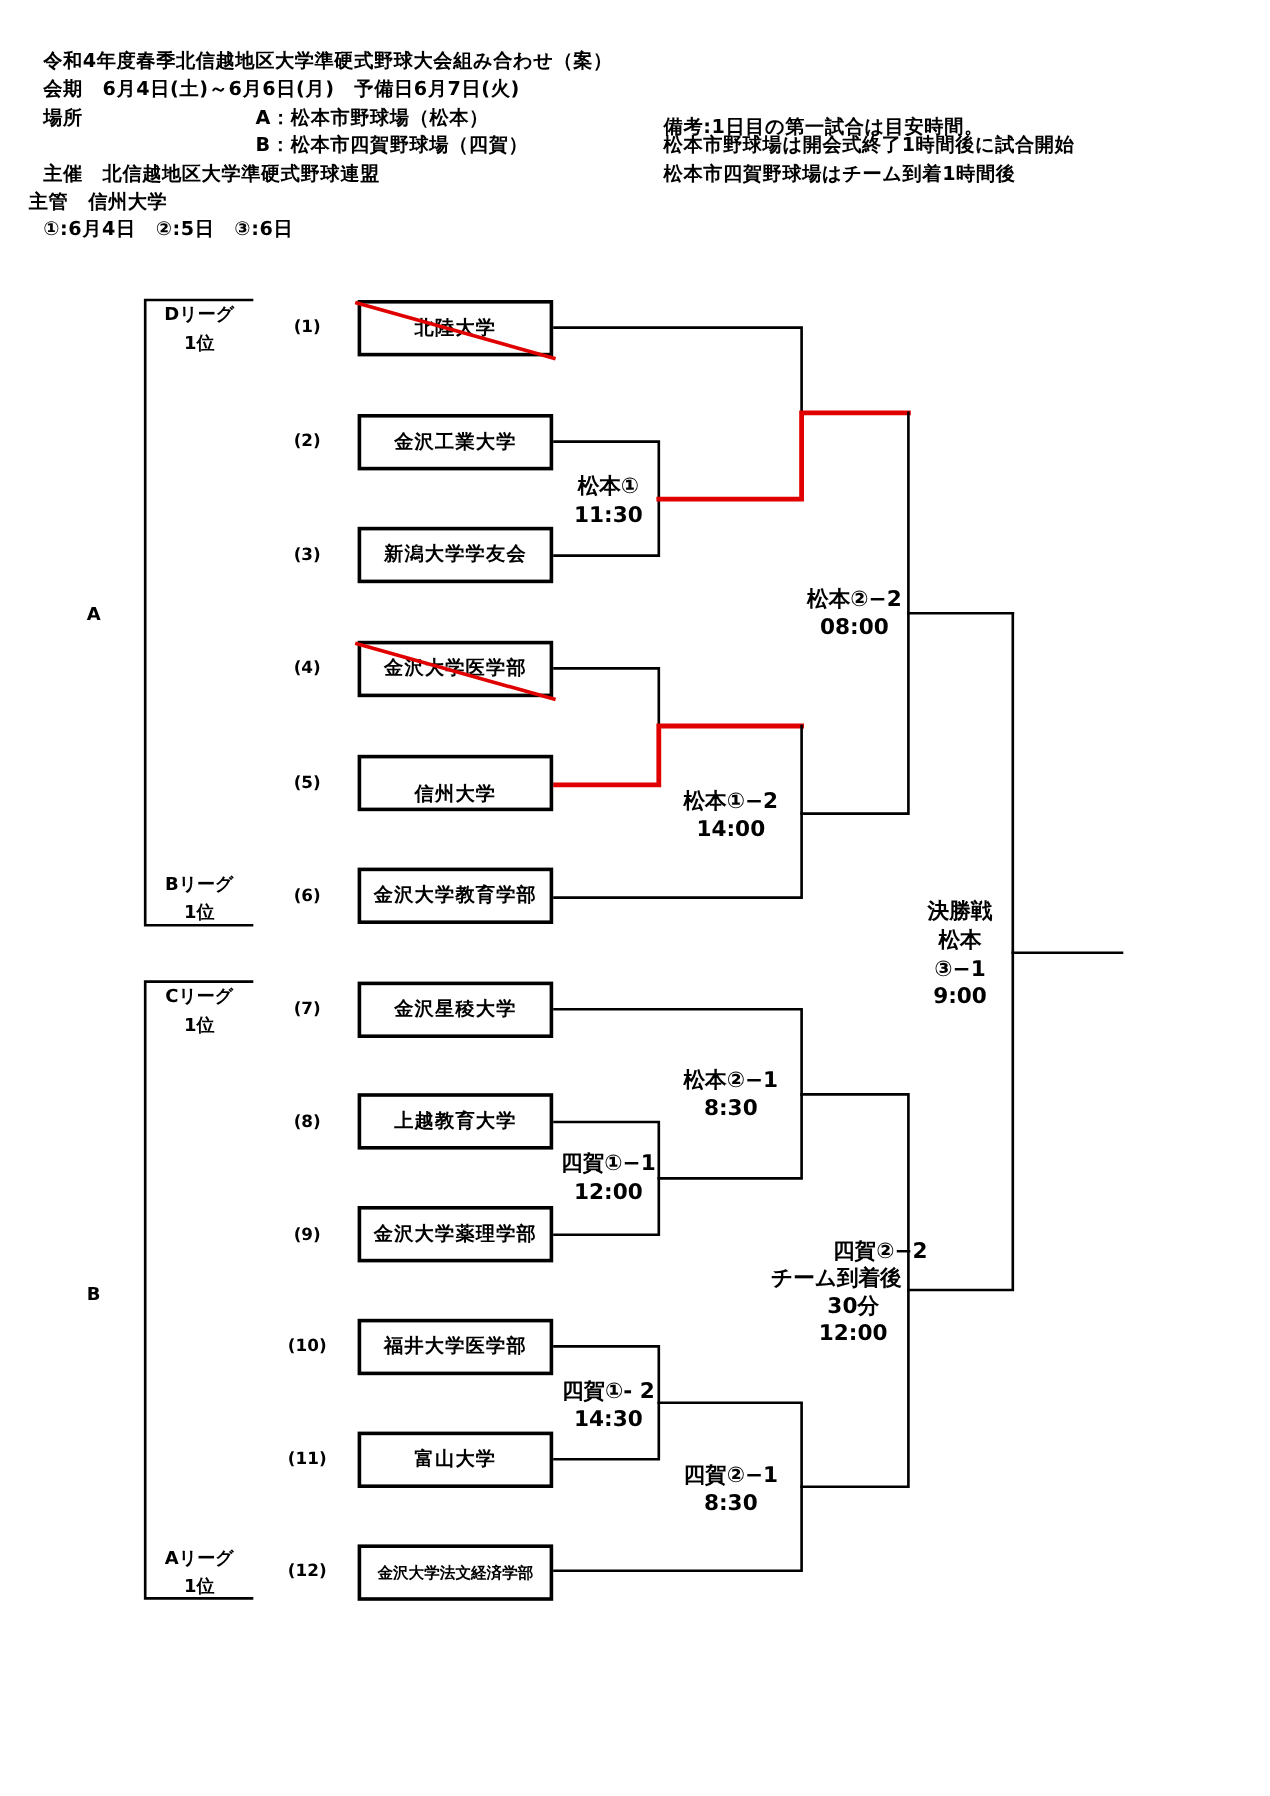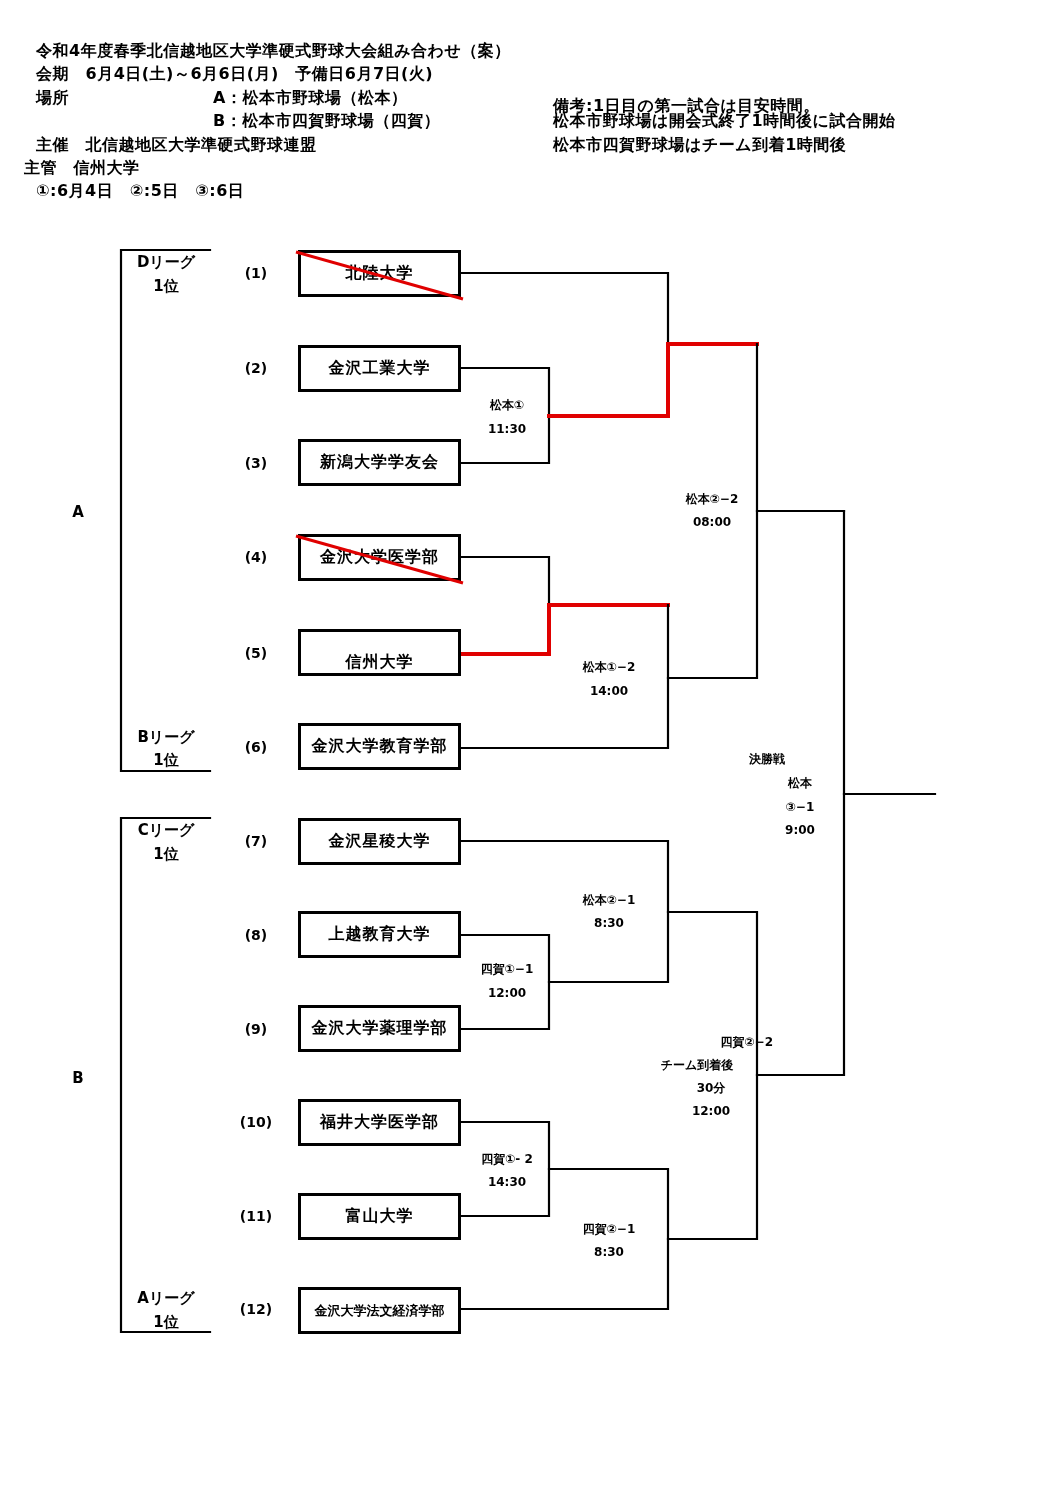--- a/index.html
+++ b/index.html
@@ -23,21 +23,21 @@
   }
   .team-box.small { font-size: 13px; letter-spacing: 0; }
   .team-box .strike { position: absolute; left: -8px; top: -4px; width: 172px; height: 52px; display: none; overflow: visible; }
   .team-box.withdrawn .strike { display: block; }
   .team-box .strike line { stroke: var(--win-color); stroke-width: 3; }
   .team-name { position: relative; z-index: 1; }
   .team-box .strike { z-index: 2; }
   .seed { position: absolute; left: 236px; width: 40px; text-align: center; font-size: 14px; font-weight: bold; line-height: 20px; }
   .league { position: absolute; left: 126px; width: 80px; text-align: center; font-size: 15px; font-weight: bold; line-height: 23px; }
   .block-label { position: absolute; left: 68px; width: 20px; text-align: center; font-size: 15px; font-weight: bold; line-height: 20px; }
-  .mlabel { position: absolute; width: 120px; text-align: center; font-size: 12px; font-weight: bold; line-height: 23px; }
+  .mlabel { position: absolute; width: 120px; text-align: center; font-size: 18px; font-weight: bold; line-height: 23px; }
 </style>
 </head>
 <body style="--line-color: #000000; --win-color: #e00000;">
 
 <div class="abs hdr" style="left:36px; top:41px;">令和4年度春季北信越地区大学準硬式野球大会組み合わせ（案）</div>
 <div class="abs hdr" style="left:36px; top:64px;">会期　6月4日(土)～6月6日(月)　予備日6月7日(火)</div>
 <div class="abs hdr" style="left:36px; top:88px;">場所</div>
 <div class="abs hdr" style="left:213px; top:88px;">A：松本市野球場（松本）</div>
 <div class="abs hdr" style="left:213px; top:111px;">B：松本市四賀野球場（四賀）</div>
 <div class="abs hdr" style="left:36px; top:135px;">主催　北信越地区大学準硬式野球連盟</div>
@@ -168,16 +168,16 @@
 <div class="mlabel" style="left:447px; top:1171px;">14:30</div>
 
 <div class="mlabel" style="left:549px; top:1218px;">四賀②−1</div>
 <div class="mlabel" style="left:549px; top:1241px;">8:30</div>
 
 <div class="mlabel" style="left:653px; top:1031px;text-align:right;">四賀②−2</div>
 <div class="mlabel" style="left:637px; top:1054px;">チーム到着後</div>
 <div class="mlabel" style="left:651px; top:1077px;">30分</div>
 <div class="mlabel" style="left:651px; top:1100px;">12:00</div>
 
-<div class="mlabel" style="left:707px; top:748px;">決勝戦</div>
+<div class="mlabel" style="left:740px; top:748px;">決勝戦</div>
 <div class="mlabel" style="left:740px; top:772px;">松本</div>
 <div class="mlabel" style="left:740px; top:796px;">③−1</div>
 <div class="mlabel" style="left:740px; top:819px;">9:00</div>
 
 </body></html>

